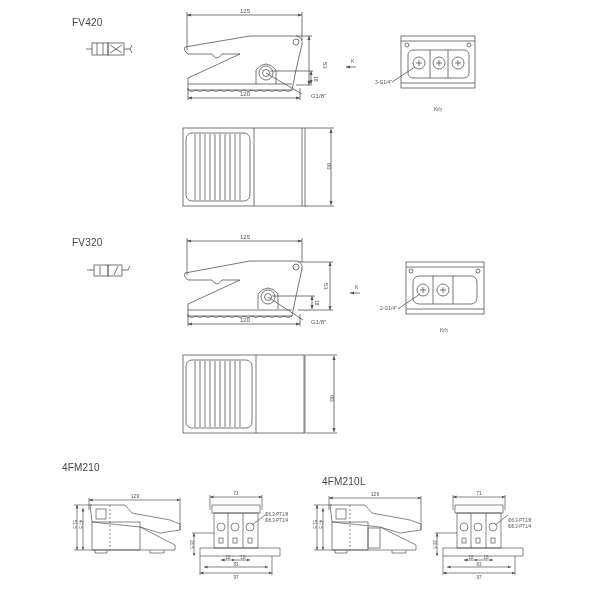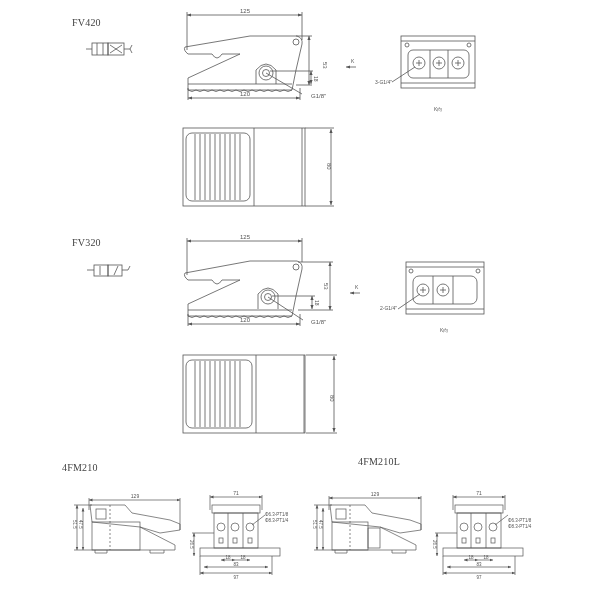--- a/index.html
+++ b/index.html
@@ -1,29 +1,29 @@
 <!DOCTYPE html>
 <html><head>
 <meta charset="utf-8">
 <style>
   html, body { margin: 0; padding: 0; background: #ffffff; }
   body { width: 600px; height: 600px; position: relative; overflow: hidden;
          font-family: "Liberation Sans", sans-serif; color: #333; }
-  .abs { position: absolute; font-family: Liberation Serif, serif; }
+  .abs { position: absolute; }
   .model-title { font-size: 10px; color: #444; letter-spacing: 0.2px; }
   svg { position: absolute; left: 0; top: 0; }
   svg text { font-family: "Liberation Sans", sans-serif; fill: #555; }
 </style>
 </head>
 <body>
 
 <div class="abs model-title" style="left:72px;top:17px;">FV420</div>
 <div class="abs model-title" style="left:72px;top:237px;">FV320</div>
 <div class="abs model-title" style="left:62px;top:462px;">4FM210</div>
-<div class="abs model-title" style="left:322px;top:456px;margin-left:36px;">4FM210L</div>
+<div class="abs model-title" style="left:322px;top:476px;">4FM210L</div>
 
 <svg width="600" height="600" viewBox="0 0 600 600">
   <defs>
     <marker id="arr" markerWidth="6" markerHeight="6" refX="5" refY="3" orient="auto-start-reverse">
       <path d="M0,1 L5,3 L0,5 z" fill="#555"></path>
     </marker>
   </defs>
 
   <g stroke="#555" fill="none" stroke-width="0.8">
     <rect x="92" y="43" width="16" height="12"></rect>

